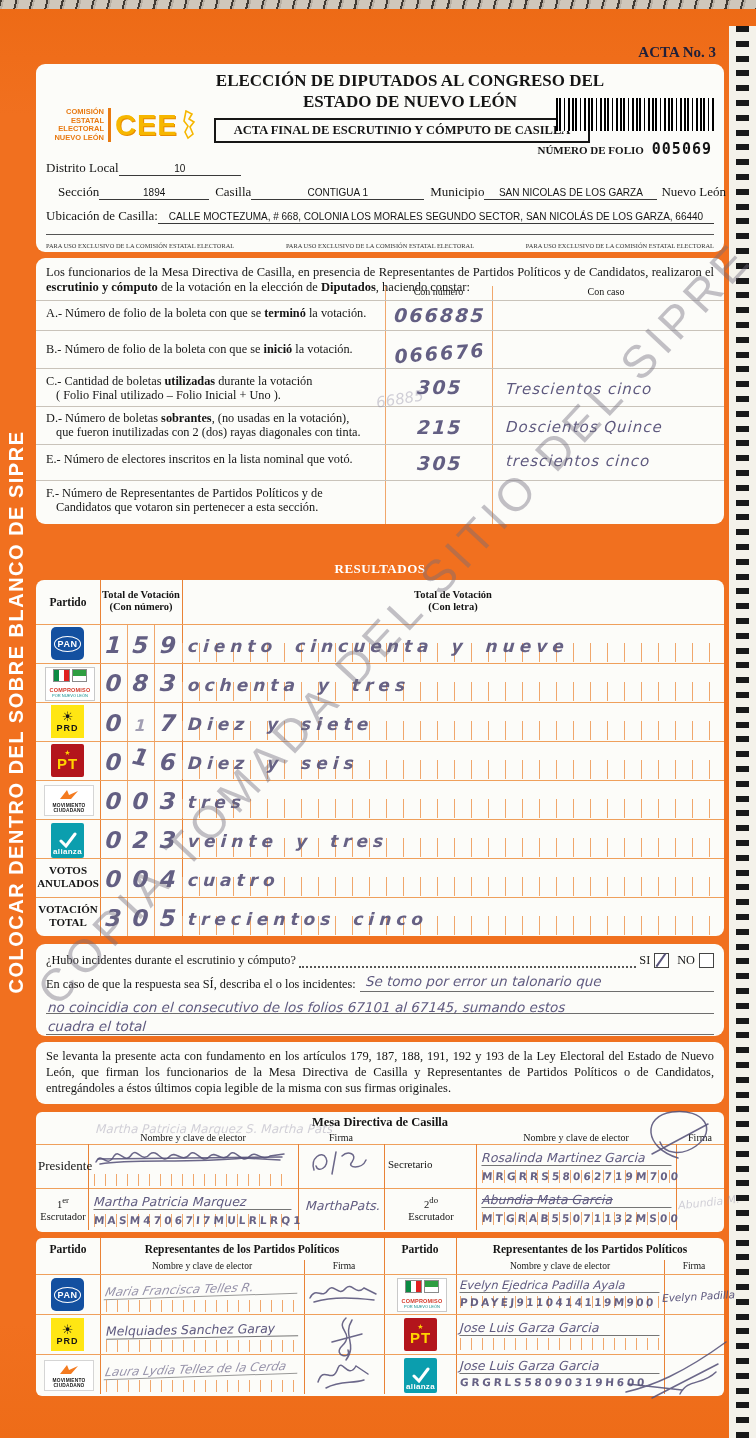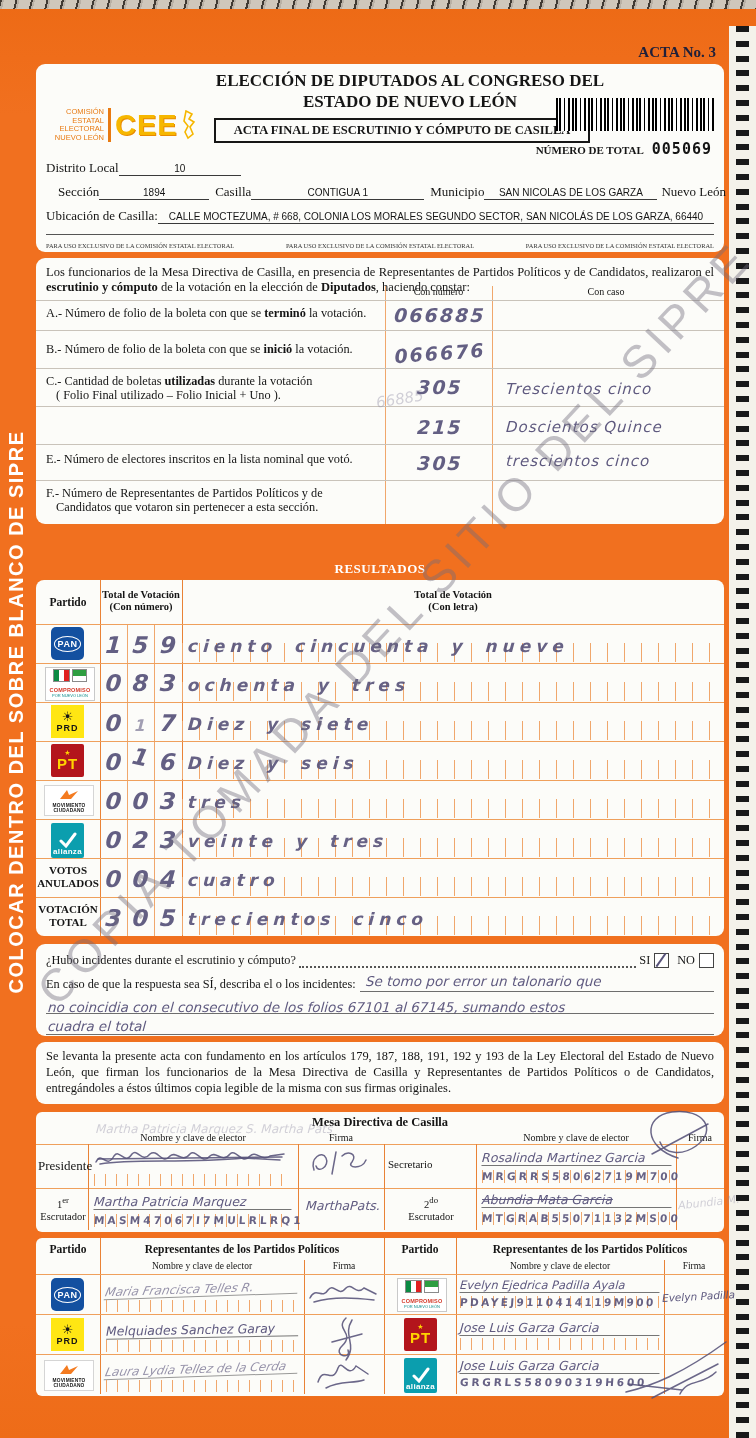--- a/index.html
+++ b/index.html
@@ -79,39 +79,39 @@
       <div class="perf-in"></div>
     </div>
 
   <div class="abs serif-b" style="right:40px;top:44px;font-size:15px;color:#20203a">ACTA No.  3</div>
 
   <div class="panel" style="left:36px;top:64px;width:688px;height:188px">
     <div class="abs serif-b" style="top:28px;left:120px;right:60px;text-align:center;font-size:17px">ESTADO DE NUEVO LEÓN</div>
     <div class="abs serif-b" style="top:7px;left:120px;right:60px;text-align:center;font-size:17px">ELECCIÓN DE DIPUTADOS AL CONGRESO DEL</div>
 
     <div class="abs" style="left:8px;top:44px;display:flex;align-items:center">
-      <div class="sans" style="width:60px;text-align:right;font-weight:normal;font-size:7.5px;line-height:8.5px;color:#e87a12">
+      <div class="sans" style="width:60px;text-align:right;font-weight:bold;font-size:7.5px;line-height:8.5px;color:#e87a12">
         <div>COMISIÓN</div>
         <div>ESTATAL</div>
         <div>ELECTORAL</div>
         <div>NUEVO LEÓN</div>
       </div>
       <div style="width:3px;height:34px;background:#e87a12;margin:0 4px"></div>
       <div class="sans" style="font-weight:bold;font-size:29px;color:#f6b700;text-shadow:1px 1px 0 #e88a00;letter-spacing:1px">CEE</div>
       <svg width="18" height="30" viewBox="0 0 18 30" style="margin-left:2px">
         <path d="M6,1 L12,4 L9,9 L14,12 L10,17 L13,24 L8,28 L5,22 L8,16 L4,11 Z" fill="none" stroke="#f6b700" stroke-width="1.6"></path>
       </svg>
     </div>
 
     <div class="abs serif-b" style="left:178px;top:54px;width:364px;text-align:center;border:2px solid #161616;padding:3px 4px;font-size:12.5px">ACTA FINAL DE ESCRUTINIO Y CÓMPUTO DE CASILLA</div>
 
     <div class="abs" style="right:10px;top:34px;width:158px;height:33px;background:repeating-linear-gradient(90deg,#000 0 2px,#fff 2px 3px,#000 3px 5px,#fff 5px 8px,#000 8px 9px,#fff 9px 12px,#000 12px 14px,#fff 14px 16px)"></div>
 
     <div class="abs" style="right:12px;top:76px;display:flex;align-items:baseline">
-      <span class="serif-b" style="font-size:11px">NÚMERO DE TOTAL</span>
+      <span class="serif-b" style="font-size:11px">NÚMERO DE FOLIO</span>
       <span style="font-family:'DejaVu Sans Mono',monospace;font-weight:bold;font-size:15px;margin-left:8px;letter-spacing:1px">005069</span>
     </div>
 
     <div class="frow" style="left:10px;top:96px;width:440px">
       <span class="lab">Distrito Local</span>
       <span class="val" style="max-width:160px">10</span>
       <span style="flex:2"></span>
     </div>
 
     <div class="frow" style="left:22px;top:120px;width:668px">
@@ -166,20 +166,24 @@
 
     <div class="abs qtext" style="left:10px;top:116px;width:336px">
       <span>C.- Cantidad de boletas </span><b>utilizadas</b><span> durante la votación</span>
       <div style="padding-left:10px">( Folio Final utilizado – Folio Inicial + Uno ).</div>
     </div>
     <div class="abs hw hw-n" style="left:356px;top:118px;width:96px;text-align:center">305</div>
     <div class="abs hw hw-m" style="left:470px;top:122px;font-size:15px;letter-spacing:1px">Trescientos cinco</div>
 
     <div class="abs hw ghost" style="left:340px;top:132px;font-size:15px;transform:rotate(-9deg)">66885</div>
 
+    <div class="abs qtext" style="left:10px;top:153px;width:336px">
+      <span>D.- Número de boletas </span><b>sobrantes</b><span>, (no usadas en la votación),</span>
+      <div style="padding-left:10px">que fueron inutilizadas con 2 (dos) rayas diagonales con tinta.</div>
+    </div>
     <div class="abs hw hw-n" style="left:356px;top:158px;width:96px;text-align:center">215</div>
     <div class="abs hw hw-m" style="left:470px;top:160px;font-size:15px;letter-spacing:1px">Doscientos Quince</div>
 
     <div class="abs qtext" style="left:10px;top:194px;width:336px">
       <span>E.- Número de electores inscritos en la lista nominal que votó.</span>
     </div>
     <div class="abs hw hw-n" style="left:356px;top:194px;width:96px;text-align:center">305</div>
     <div class="abs hw hw-m" style="left:470px;top:194px;font-size:15px;letter-spacing:1px">trescientos cinco</div>
 
     <div class="abs qtext" style="left:10px;top:228px;width:336px">

